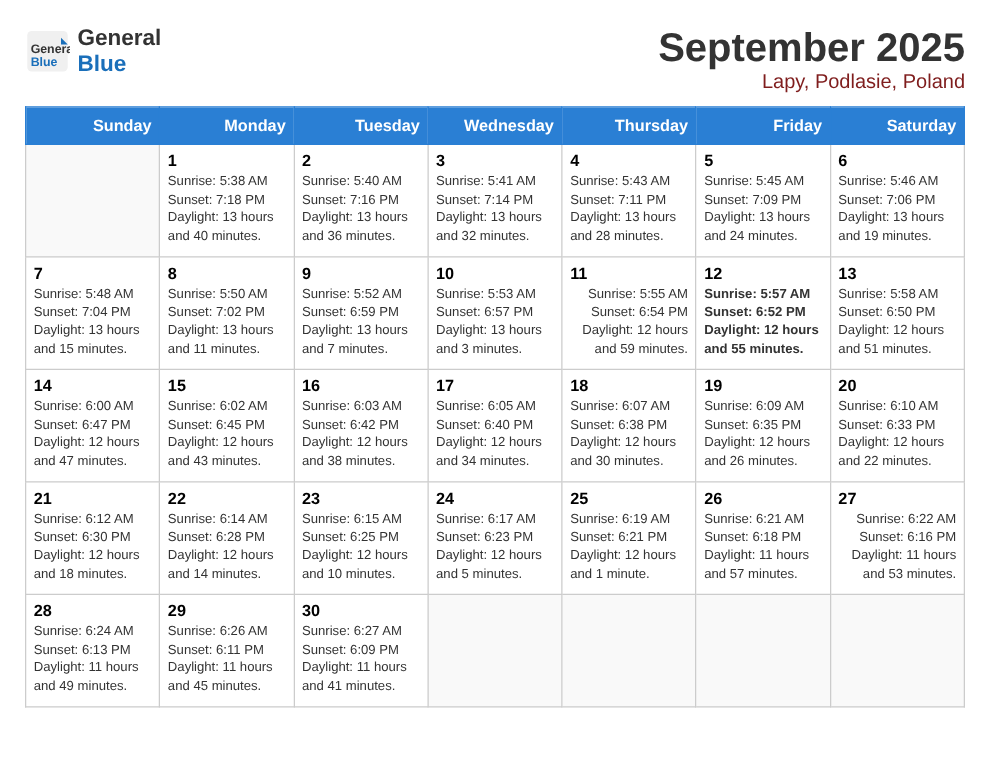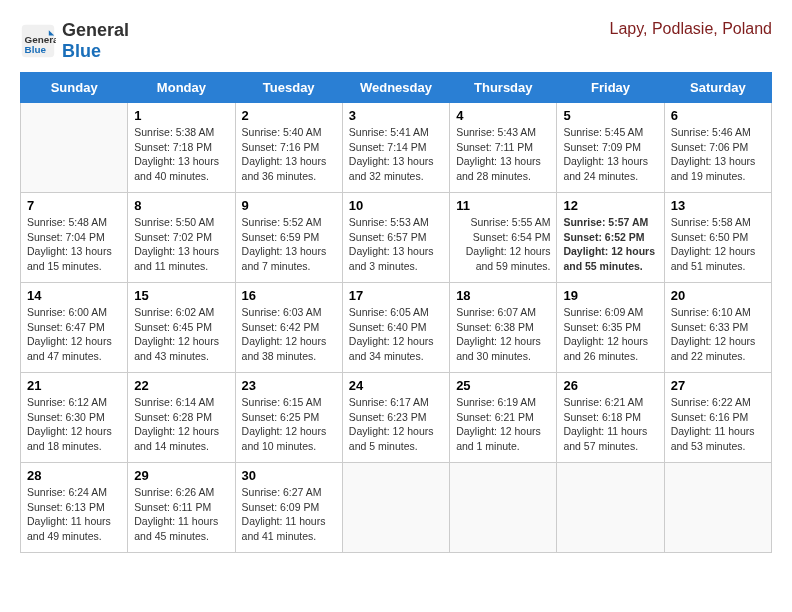--- a/index.html
+++ b/index.html
@@ -40,21 +40,21 @@
     }
     table {
       width: 100%;
       border-collapse: collapse;
       font-size: 11px;
     }
     thead tr th {
       background-color: #2a7fd4;
       color: #fff;
       padding: 7px 6px;
-      text-align: center;
+      text-align: right;
       font-size: 13px;
       font-weight: bold;
       border: 1px solid #2a7fd4;
     }
     tbody tr td {
       vertical-align: top;
       padding: 5px 6px;
       border: 1px solid #ccc;
       width: 107px;
       min-height: 80px;
@@ -87,20 +87,21 @@
       <text x="5" y="22" font-size="11" font-weight="bold" fill="#333">General</text>
       <text x="5" y="33" font-size="11" font-weight="bold" fill="#1a6fba">Blue</text>
       <polygon points="32,8 38,14 32,14" fill="#1a6fba"></polygon>
     </svg>
     <div>
       <div style="font-size:18px;font-weight:bold;color:#333;">General</div>
       <div style="font-size:18px;font-weight:bold;color:#1a6fba;">Blue</div>
     </div>
   </div>
   <div class="title-block">
+    <h1>September 2025</h1>
     <h2>Lapy, Podlasie, Poland</h2>
   </div>
 </div>
 
 <table>
   <thead>
     <tr>
     <th>Sunday</th>
         <th>Monday</th>
         <th>Tuesday</th>
@@ -296,21 +297,21 @@
         </td>
         <td>
           <span class="day-num">26</span>
           <div class="day-info" style="white-space: pre-line;">Sunrise: 6:21 AM
 Sunset: 6:18 PM
 Daylight: 11 hours
 and 57 minutes.</div>
         </td>
         <td>
           <span class="day-num">27</span>
-          <div class="day-info" style="white-space: pre-line;">Sunrise: 6:22 AM
+          <div class="day-info" style="white-space: pre-line; text-align: right;">Sunrise: 6:22 AM
 Sunset: 6:16 PM
 Daylight: 11 hours
 and 53 minutes.</div>
         </td>
       </tr>
       <tr>
         <td>
           <span class="day-num">28</span>
           <div class="day-info" style="white-space: pre-line;">Sunrise: 6:24 AM
 Sunset: 6:13 PM

